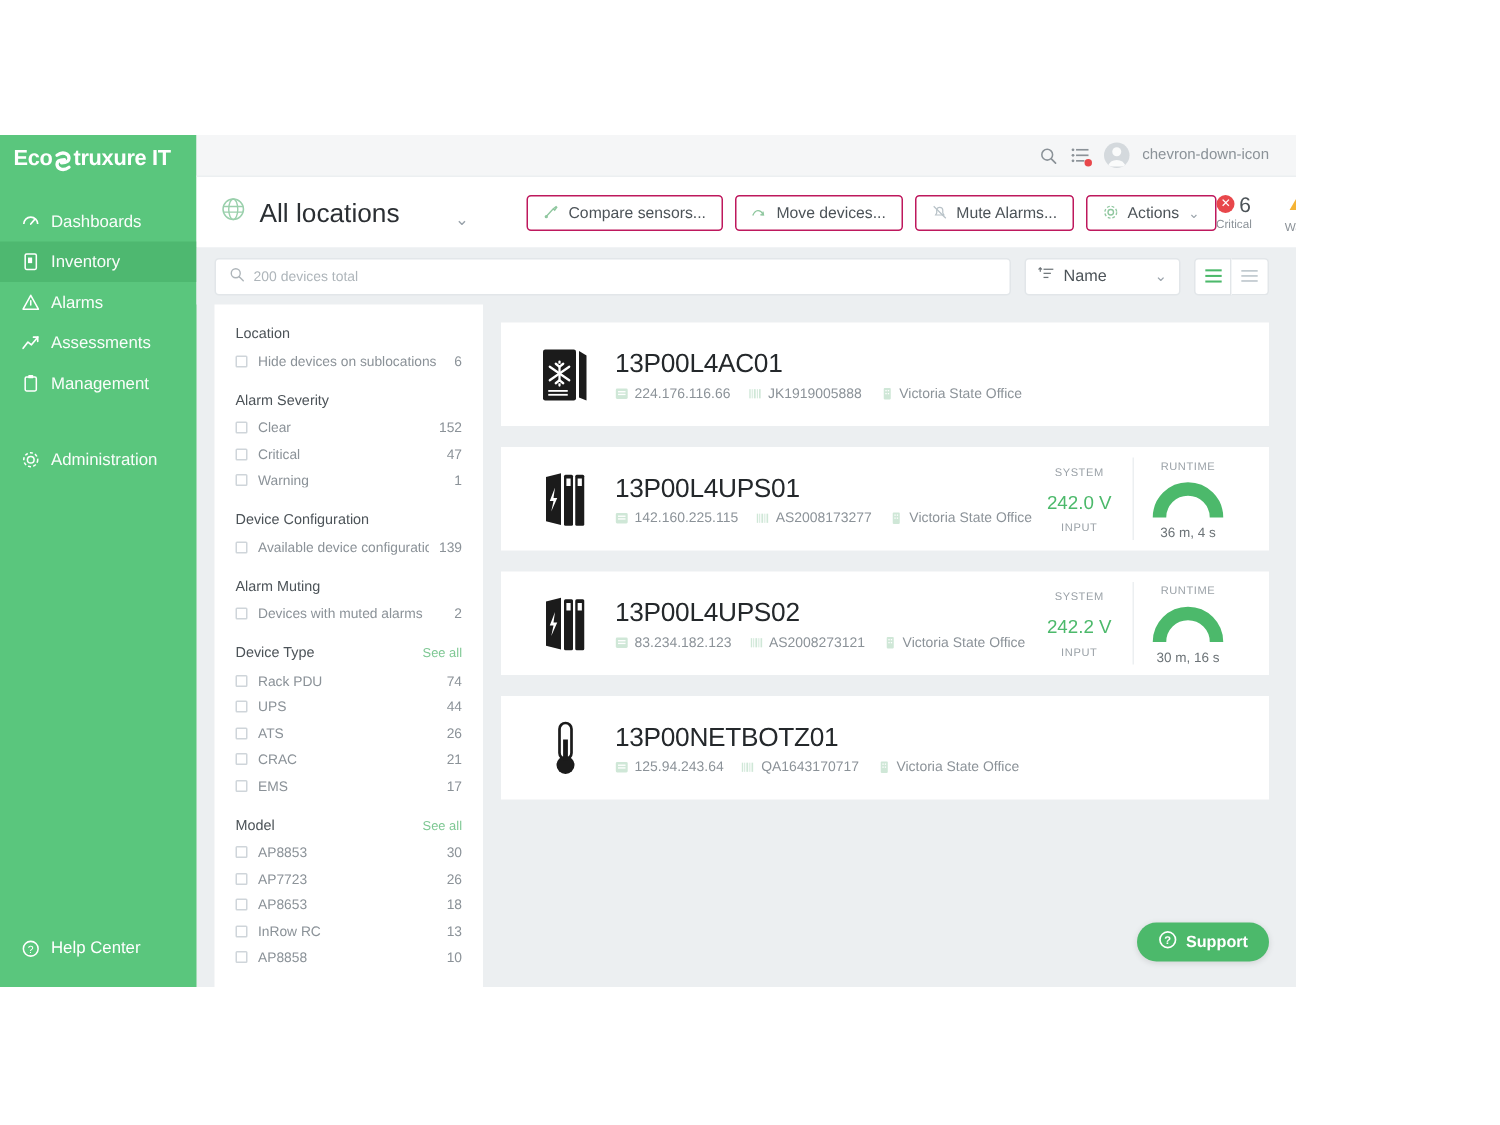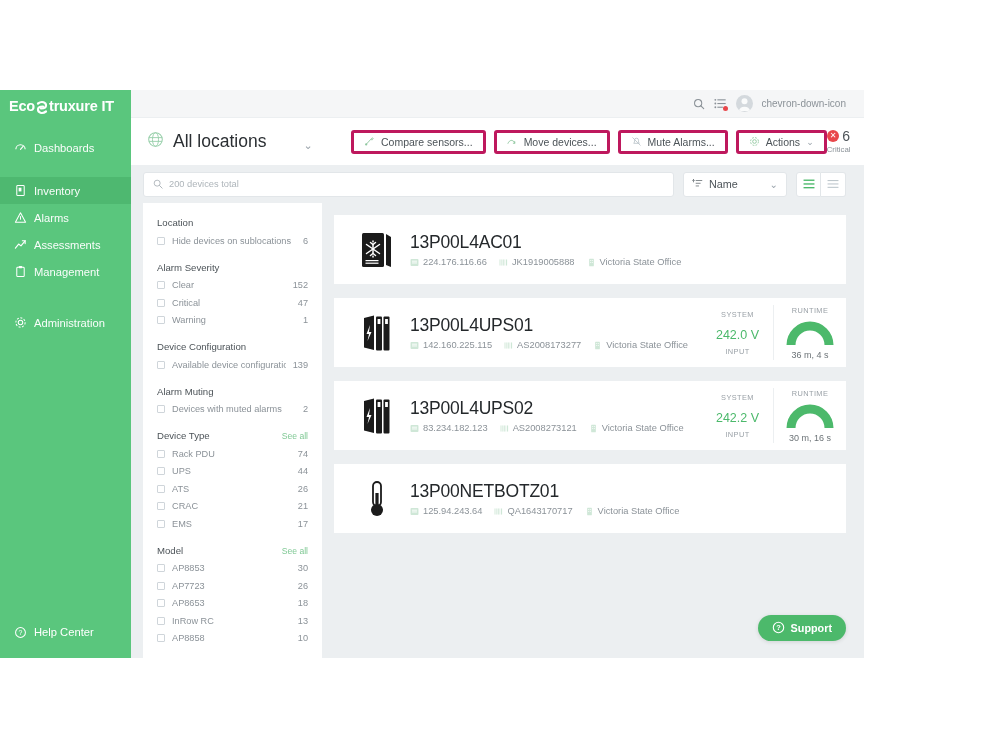--- a/index.html
+++ b/index.html
@@ -44,21 +44,21 @@
   .nav { margin-top: 12px; }
   .nav-item {
     height: 27px;
     display: flex; align-items: center;
     padding-left: 13px;
     color: #ffffff;
     font-size: 11.2px;
     gap: 7px;
     cursor: pointer;
   }
-  .nav-item.active { background: #4eb870; margin-top: 16px; }
+  .nav-item.active { background: #4eb870; }
   .nav-item .ni-label { opacity: 0.97; }
   .nav-icon { width: 14px; height: 14px; display: flex; align-items: center; justify-content: center; flex: 0 0 14px; }
   .nav-icon svg { display: block; }
   .help-center {
     position: absolute; bottom: 14px; left: 0; right: 0;
     height: 24px;
     display: flex; align-items: center;
     padding-left: 13px;
     color: #ffffff; font-size: 11.2px; gap: 7px;
     cursor: pointer;
@@ -93,21 +93,21 @@
     display: flex; align-items: center;
     padding: 0 18px 0 16px;
   }
   .loc-select { display: flex; align-items: flex-end; gap: 9px; cursor: pointer; min-width: 190px; }
   .loc-title { font-size: 17.5px; color: #2b2f33; font-weight: normal; }
   .chev { color: #9aa3ab; font-size: 11px; margin-left: 28px; }
 
   .tb-buttons { display: flex; gap: 8px; margin-left: 14px; }
   .tb-btn {
     height: 24px;
-    border: 3px solid #be185d;
+    border: 1px solid #be185d;
     border-radius: 3px;
     background: #ffffff;
     display: flex; align-items: center;
     gap: 6px; padding: 0 10px;
     font-size: 10.5px; color: #4c5358;
     cursor: pointer; white-space: nowrap;
   }
   .tb-btn .bi { width: 11px; height: 11px; display: flex; align-items: center; justify-content: center; color: #8fc79f; }
 
   .status-group { margin-left: auto; display: flex; align-items: flex-start; gap: 22px; padding-right: 2px; }
@@ -185,21 +185,21 @@
     cursor: pointer;
   }
   .dev-icon { width: 42px; flex: 0 0 42px; display: flex; align-items: center; justify-content: center; }
   .dev-info { flex: 1; min-width: 0; padding-left: 12px; }
   .dev-name { font-size: 17.5px; color: #24282b; letter-spacing: -0.2px; }
   .dev-meta { display: flex; align-items: center; gap: 5px; margin-top: 4px; }
   .meta-item { display: flex; align-items: center; gap: 4px; margin-right: 7px; }
   .meta-ico { width: 9px; height: 9px; flex: 0 0 9px; display: flex; align-items: center; justify-content: center; }
   .meta-txt { font-size: 9.3px; color: #8b9298; white-space: nowrap; }
 
-  .metrics { display: flex; align-items: center; height: 100%; }
+  .metrics { display: flex; align-items: center; height: 100%; padding-right: 18px; }
   .metric {
     width: 72px; text-align: center;
     display: flex; flex-direction: column; align-items: center; justify-content: center;
     height: 55px;
   }
   .metric.sep { border-right: 1px solid #eceff1; }
   .m-title { font-size: 7.4px; color: #9aa1a7; letter-spacing: 0.4px; }
   .m-val { font-size: 12.5px; color: #4cb96b; margin-top: 9px; }
   .m-sub { font-size: 7.4px; color: #9aa1a7; letter-spacing: 0.4px; margin-top: 5px; }
   .gauge-wrap { margin-top: 6px; display: flex; flex-direction: column; align-items: center; }

